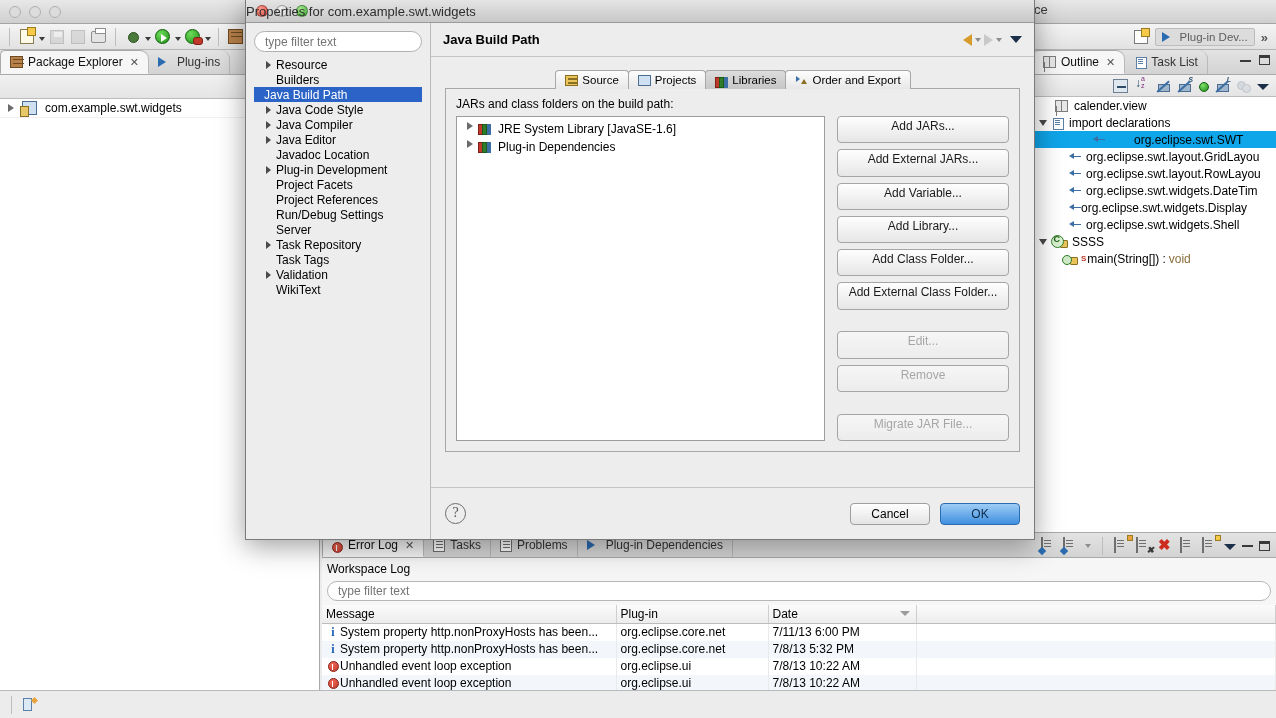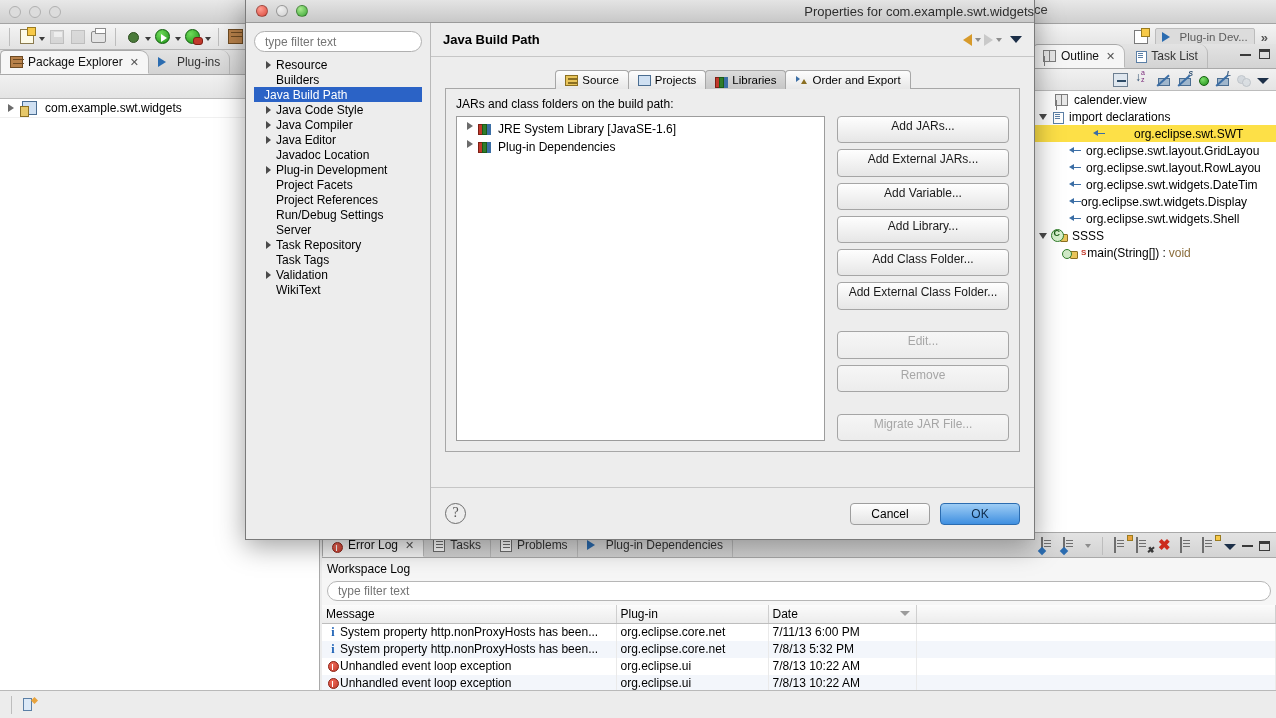--- a/index.html
+++ b/index.html
@@ -145,21 +145,21 @@
   .tri.open {
     border-left:4.5px solid transparent;border-right:4.5px solid transparent;
     border-top:6px solid #4a4a4a;border-bottom:0;
   }
   .ico-project{width:15px;height:14px;background:#cfe0f2;border:1px solid #4a6d91;position:relative;}
   .ico-project:after{content:"";position:absolute;left:-3px;top:4px;width:7px;height:9px;
     background:#e6c86a;border:1px solid #8a6f22;}
 
   
   .outline-panel {
-    position: absolute; left: 1032px; top: 44px; width: 244px; height: 480px;
+    position: absolute; left: 1032px; top: 50px; width: 244px; height: 480px;
     background: #fff; border-left: 1px solid #a9a9a9;
   }
   .outline-toolbar {
     height: 22px; background: linear-gradient(#f1f1f1,#e4e4e4);
     border-bottom: 1px solid #bcbcbc; display: flex; align-items: center;
     justify-content: flex-end; gap: 7px; padding-right: 7px;
   }
   .oi { width: 15px; height: 15px; position: relative; display:inline-block; }
   .oi-sort:before{content:"↓";position:absolute;left:0;top:-2px;font-size:12px;color:#2a4b6d;}
   .oi-sort:after{content:"a\Az";position:absolute;left:6px;top:-3px;font-size:7px;line-height:7px;
@@ -177,21 +177,21 @@
   .oi-focus{width:13px;height:13px;position:relative;opacity:.45;}
   .oi-focus:before{content:"";position:absolute;left:0;top:2px;width:7px;height:7px;border-radius:50%;
     background:#b9c4cf;border:1px solid #8a96a3;}
   .oi-focus:after{content:"";position:absolute;left:5px;top:5px;width:7px;height:7px;border-radius:50%;
     background:#c9d2db;border:1px solid #8a96a3;}
   .out-body { height: calc(100% - 22px); background: #fff; overflow: hidden; }
   .out-row {
     display: flex; align-items: center; height: 17px; font-size: 12px;
     white-space: nowrap; padding-right: 2px;
   }
-  .out-row.selected { background: #fde047; gap: 24px; }
+  .out-row.selected { background: #0ea5e9; gap: 24px; }
   .out-ind { display:inline-block; }
   .ico-view{width:13px;height:12px;background:#e8e8e8;border:1px solid #7d7d7d;position:relative;}
   .ico-view:after{content:"";position:absolute;left:5px;top:0;width:1px;height:10px;background:#7d7d7d;
     box-shadow:-5px 5px 0 0 #7d7d7d,0 0 0 0;}
   .ico-imports{width:12px;height:12px;position:relative;}
   .ico-imports:before{content:"";position:absolute;left:2px;top:1px;width:9px;height:10px;background:#fff;
     border:1px solid #5b7fa6;}
   .ico-imports:after{content:"";position:absolute;left:4px;top:3px;width:5px;height:1px;background:#5b7fa6;
     box-shadow:0 2px 0 #5b7fa6,0 4px 0 #5b7fa6;}
   .ico-import-item{width:12px;height:10px;position:relative;}
@@ -291,21 +291,21 @@
     height: 23px; background: linear-gradient(#e4e4e4,#c8c8c8);
     border-bottom: 1px solid #9a9a9a; display: flex; align-items: center;
     position: relative;
   }
   .dlg-lights { display: flex; gap: 8px; padding-left: 10px; }
   .dlg-light { width: 12px; height: 12px; border-radius: 50%; border: 1px solid rgba(0,0,0,.3); }
   .l-close { background: radial-gradient(circle at 35% 30%,#ff9b8f,#d9483b); }
   .l-min   { background: radial-gradient(circle at 35% 30%,#f0f0f0,#cfcfcf); }
   .l-zoom  { background: radial-gradient(circle at 35% 30%,#a8ea8e,#39a534); }
   .dlg-title {
-    position: absolute; left: 0; right: 0; text-align: right;
+    position: absolute; left: 0; right: 0; text-align: left;
     font-size: 13px; color: #2d2d2d;
   }
   .dlg-body { flex: 1; display: flex; min-height: 0; }
 
   .dlg-left {
     width: 185px; background: #ededed; border-right: 1px solid #b9b9b9;
     padding: 8px; display: flex; flex-direction: column;
   }
   .filter-input {
     width: 100%; height: 21px; border: 1px solid #b0b0b0; border-radius: 11px;

